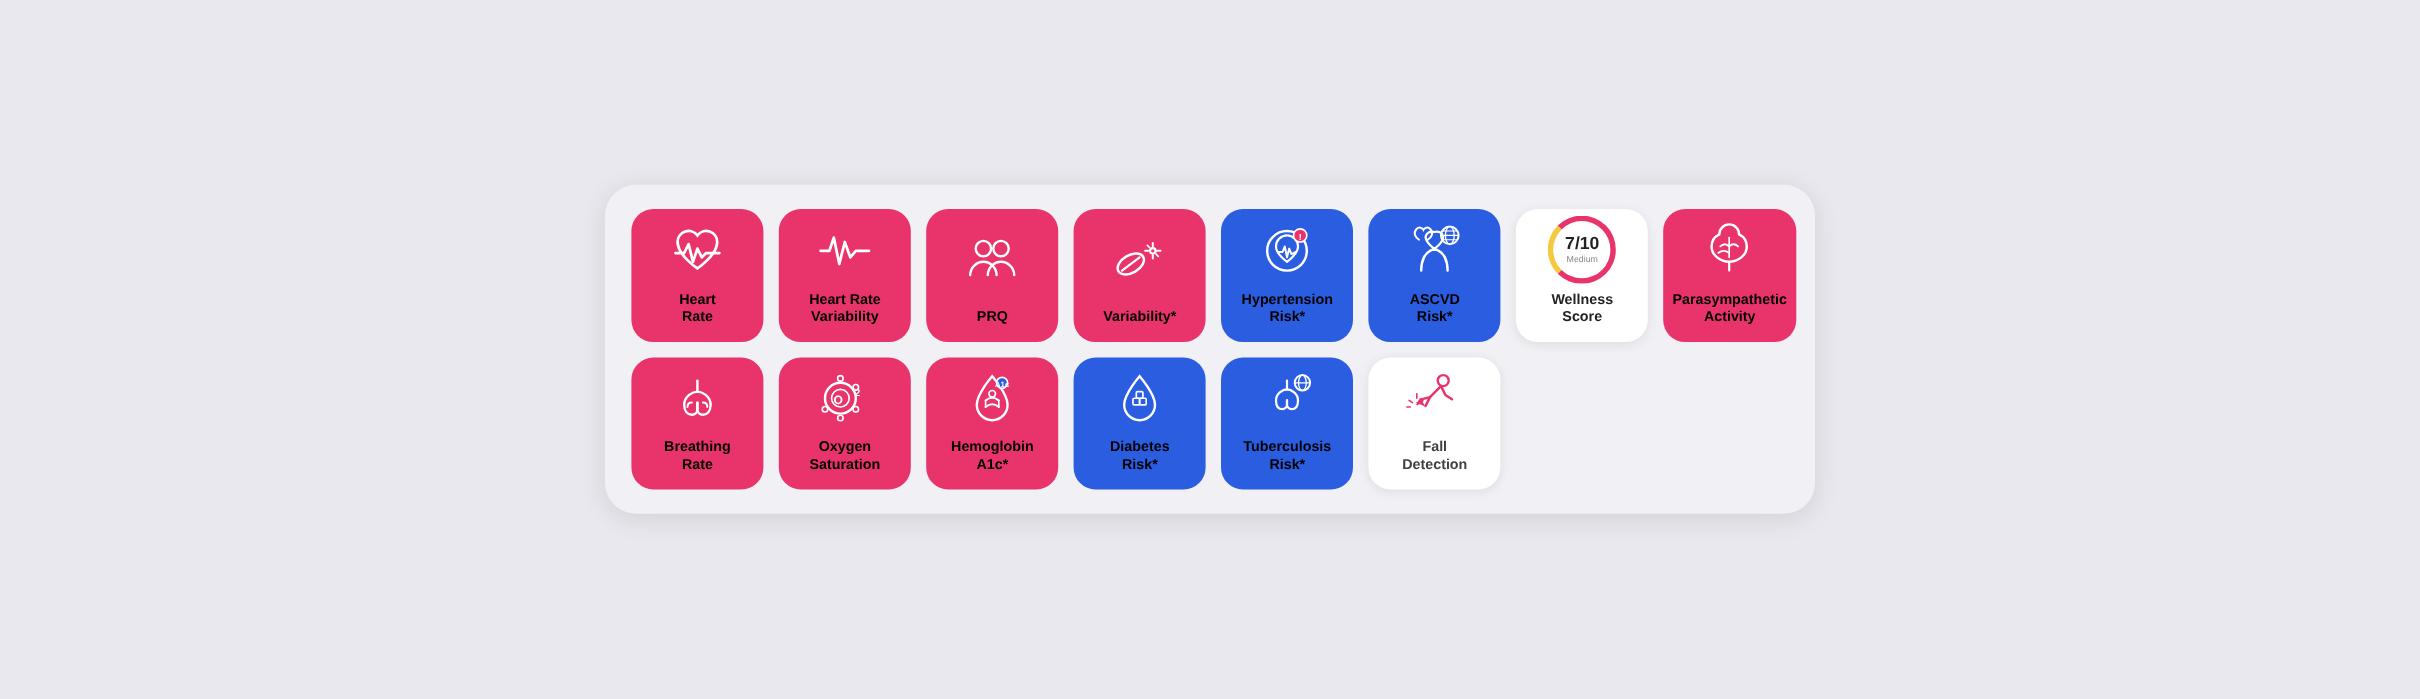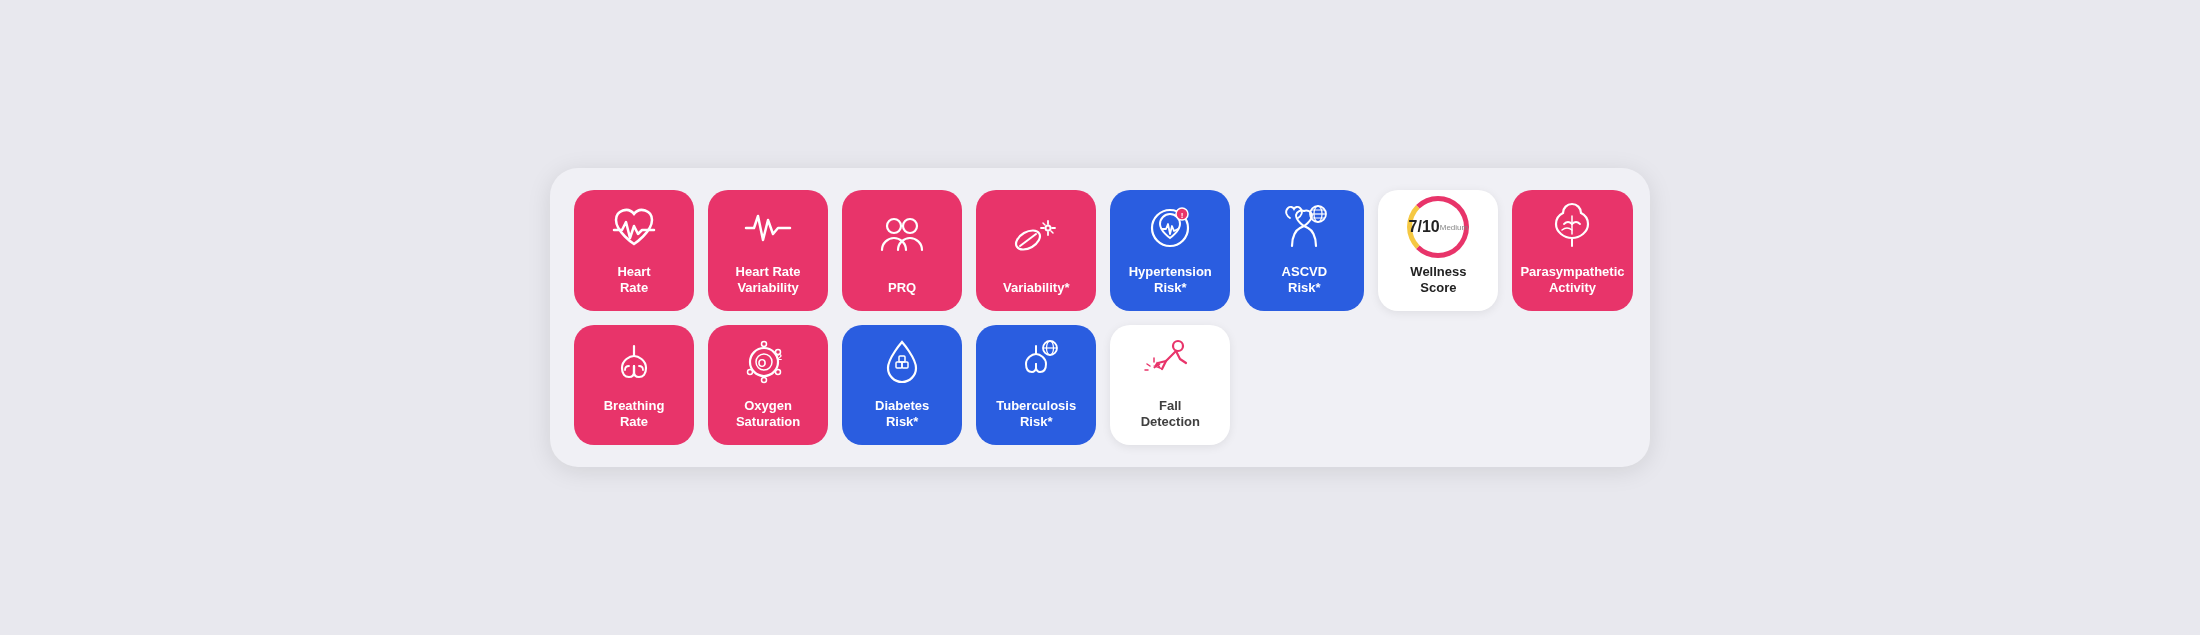--- a/index.html
+++ b/index.html
@@ -48,21 +48,21 @@
     }
     .tile-label {
       font-size: 13px;
       font-weight: 700;
       text-align: center;
       line-height: 1.25;
       margin-top: 6px;
     }
     .tile-pink .tile-label,
     .tile-blue .tile-label {
-      color: #ffffff;
+      color: #000000;
     }
     .tile-white .tile-label {
       color: #222;
       font-weight: 600;
     }
     .tile-icon {
       flex: 1;
       display: flex;
       align-items: center;
       justify-content: center;
@@ -76,21 +76,21 @@
     .wellness-ring {
       width: 62px;
       height: 62px;
       border-radius: 50%;
       border: 5px solid #e0e0e0;
       border-top-color: #e8346a;
       border-right-color: #e8346a;
       border-bottom-color: #e8346a;
       border-left-color: #f5c842;
       display: flex;
-      flex-direction: row;
+      flex-direction: column;
       align-items: center;
       justify-content: center;
       background: #fff;
       position: relative;
     }
     .wellness-score-num {
       font-size: 16px;
       font-weight: 800;
       color: #222;
       line-height: 1;
@@ -242,20 +242,36 @@
           <circle cx="26" cy="12" r="2.5" stroke="white" stroke-width="1.5" fill="none"></circle>
           <circle cx="40" cy="20" r="2.5" stroke="white" stroke-width="1.5" fill="none"></circle>
           <circle cx="40" cy="40" r="2.5" stroke="white" stroke-width="1.5" fill="none"></circle>
           <circle cx="26" cy="48" r="2.5" stroke="white" stroke-width="1.5" fill="none"></circle>
           <circle cx="12" cy="40" r="2.5" stroke="white" stroke-width="1.5" fill="none"></circle>
         </svg>
       </div>
       <div class="tile-label">Oxygen<br>Saturation</div>
     </div>
 
+    <div class="tile tile-pink">
+      <div class="tile-icon">
+        <svg viewBox="0 0 60 60" fill="none" xmlns="http://www.w3.org/2000/svg">
+
+          <path d="M30 10 c0 0-14 16-14 26 a14 14 0 0 0 28 0c0-10-14-26-14-26z" stroke="white" stroke-width="2.2" fill="none"></path>
+          <path d="M24 32 q6-5 12 0" stroke="white" stroke-width="1.8" fill="none" stroke-linecap="round"></path>
+          <path d="M24 38 q6-5 12 0" stroke="white" stroke-width="1.8" fill="none" stroke-linecap="round"></path>
+          <line x1="24" y1="32" x2="24" y2="38" stroke="white" stroke-width="1.5" stroke-linecap="round"></line>
+          <line x1="36" y1="32" x2="36" y2="38" stroke="white" stroke-width="1.5" stroke-linecap="round"></line>
+          <circle cx="30" cy="26" r="3" stroke="white" stroke-width="1.5" fill="none"></circle>
+          <circle cx="39" cy="16" r="5" fill="#2a5de0" stroke="white" stroke-width="1.5"></circle>
+          <text x="39" y="20" text-anchor="middle" fill="white" font-size="7" font-weight="bold">A1c</text>
+        </svg>
+      </div>
+      <div class="tile-label">Hemoglobin<br>A1c*</div>
+    </div>
 
     <div class="tile tile-blue">
       <div class="tile-icon">
         <svg viewBox="0 0 60 60" fill="none" xmlns="http://www.w3.org/2000/svg">
 
           <path d="M30 10 c0 0-14 16-14 26 a14 14 0 0 0 28 0c0-10-14-26-14-26z" stroke="white" stroke-width="2.2" fill="none"></path>
 
           <rect x="24" y="30" width="6" height="6" rx="1" stroke="white" stroke-width="1.5" fill="none"></rect>
           <rect x="30" y="30" width="6" height="6" rx="1" stroke="white" stroke-width="1.5" fill="none"></rect>
           <rect x="27" y="24" width="6" height="6" rx="1" stroke="white" stroke-width="1.5" fill="none"></rect>

